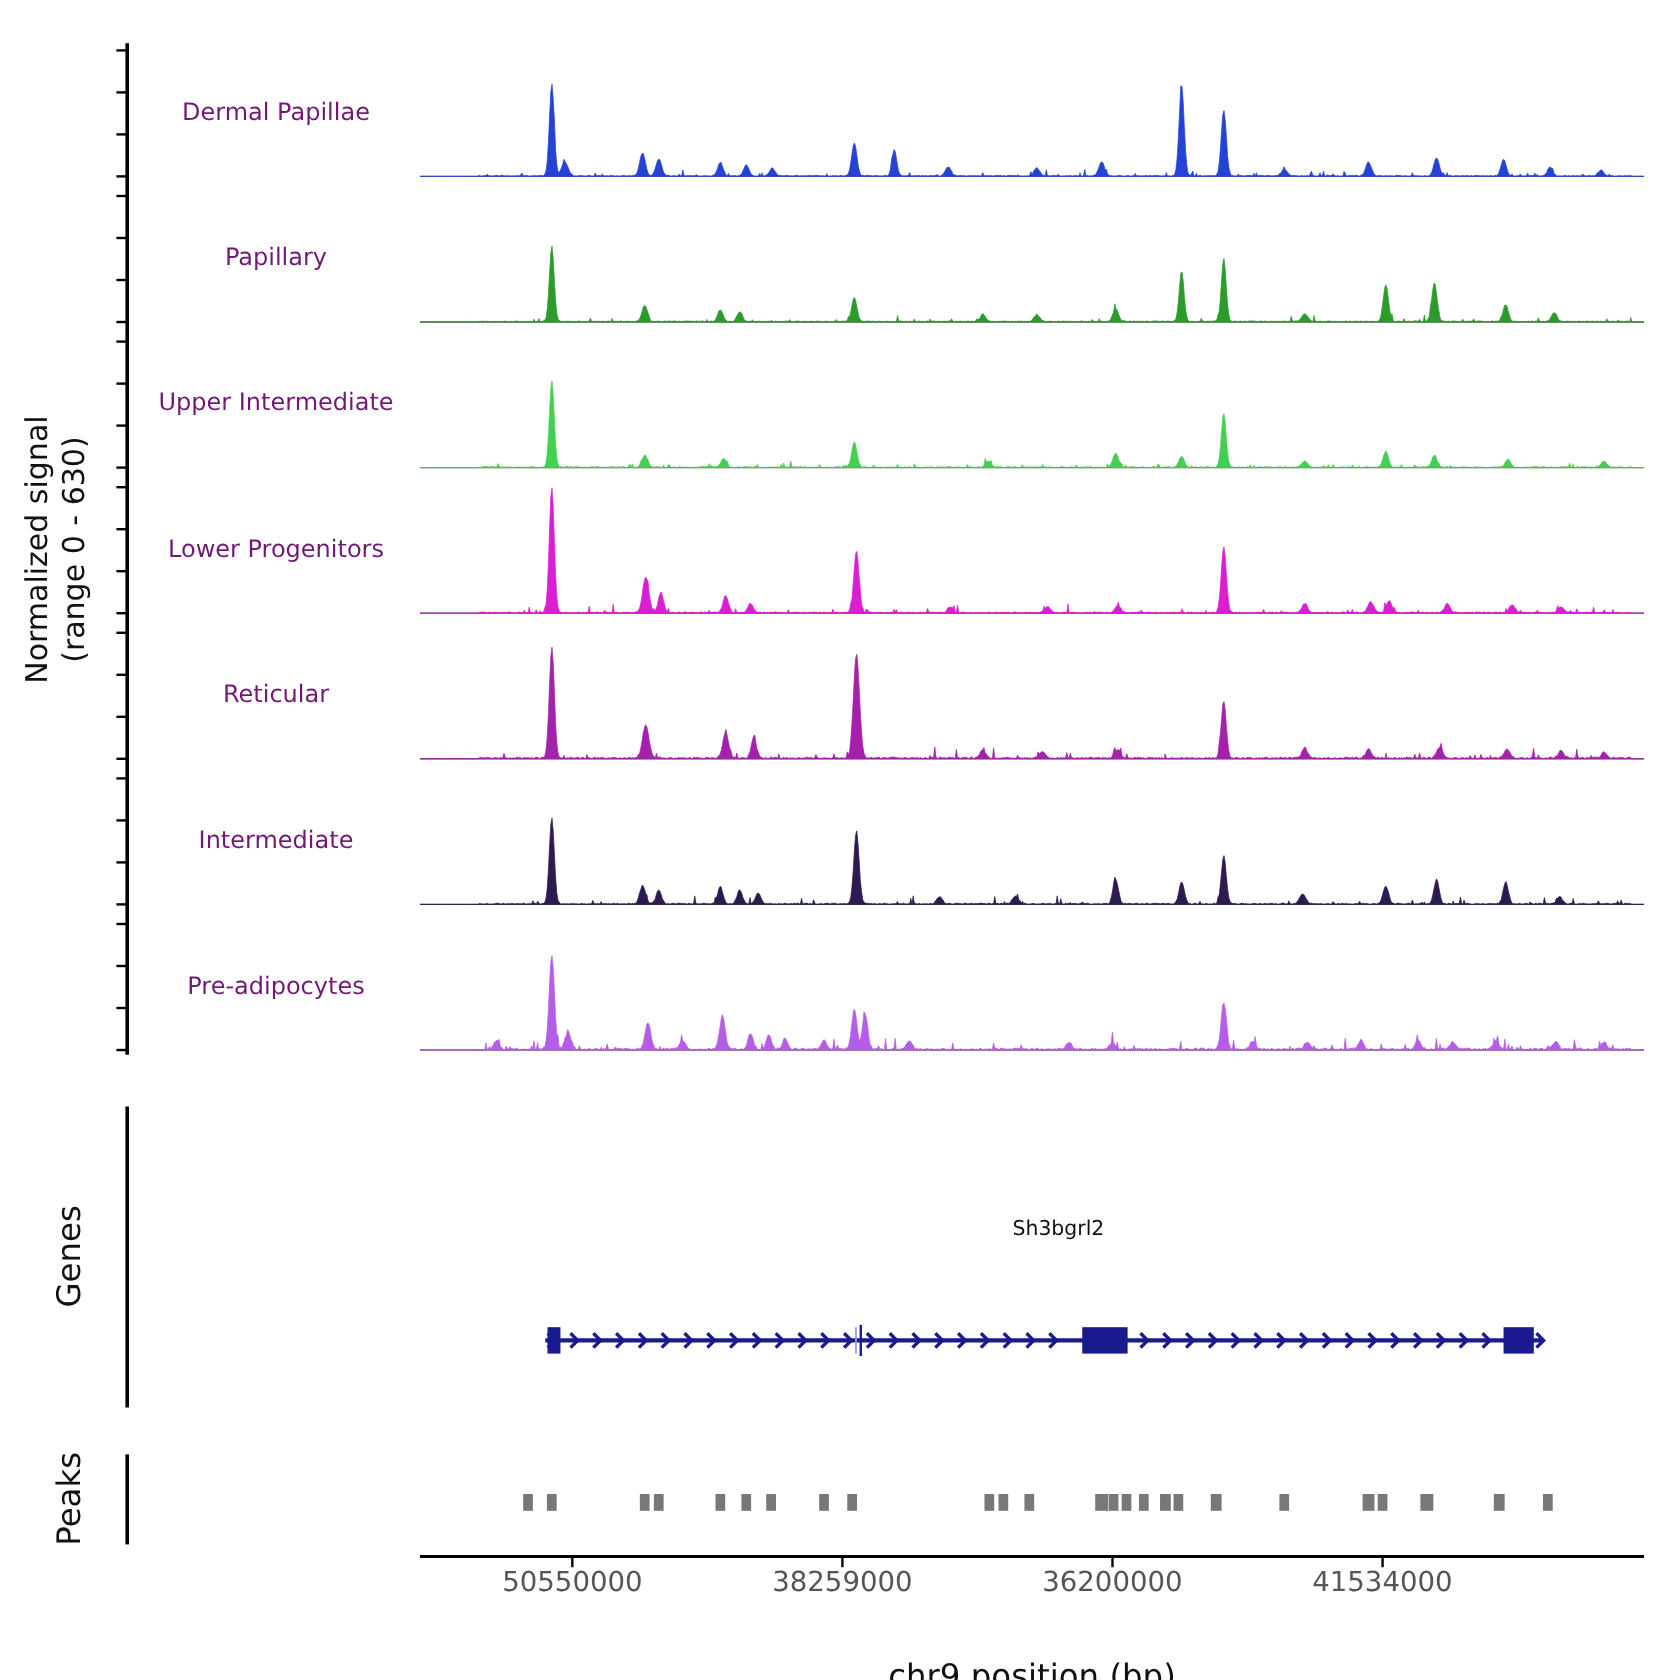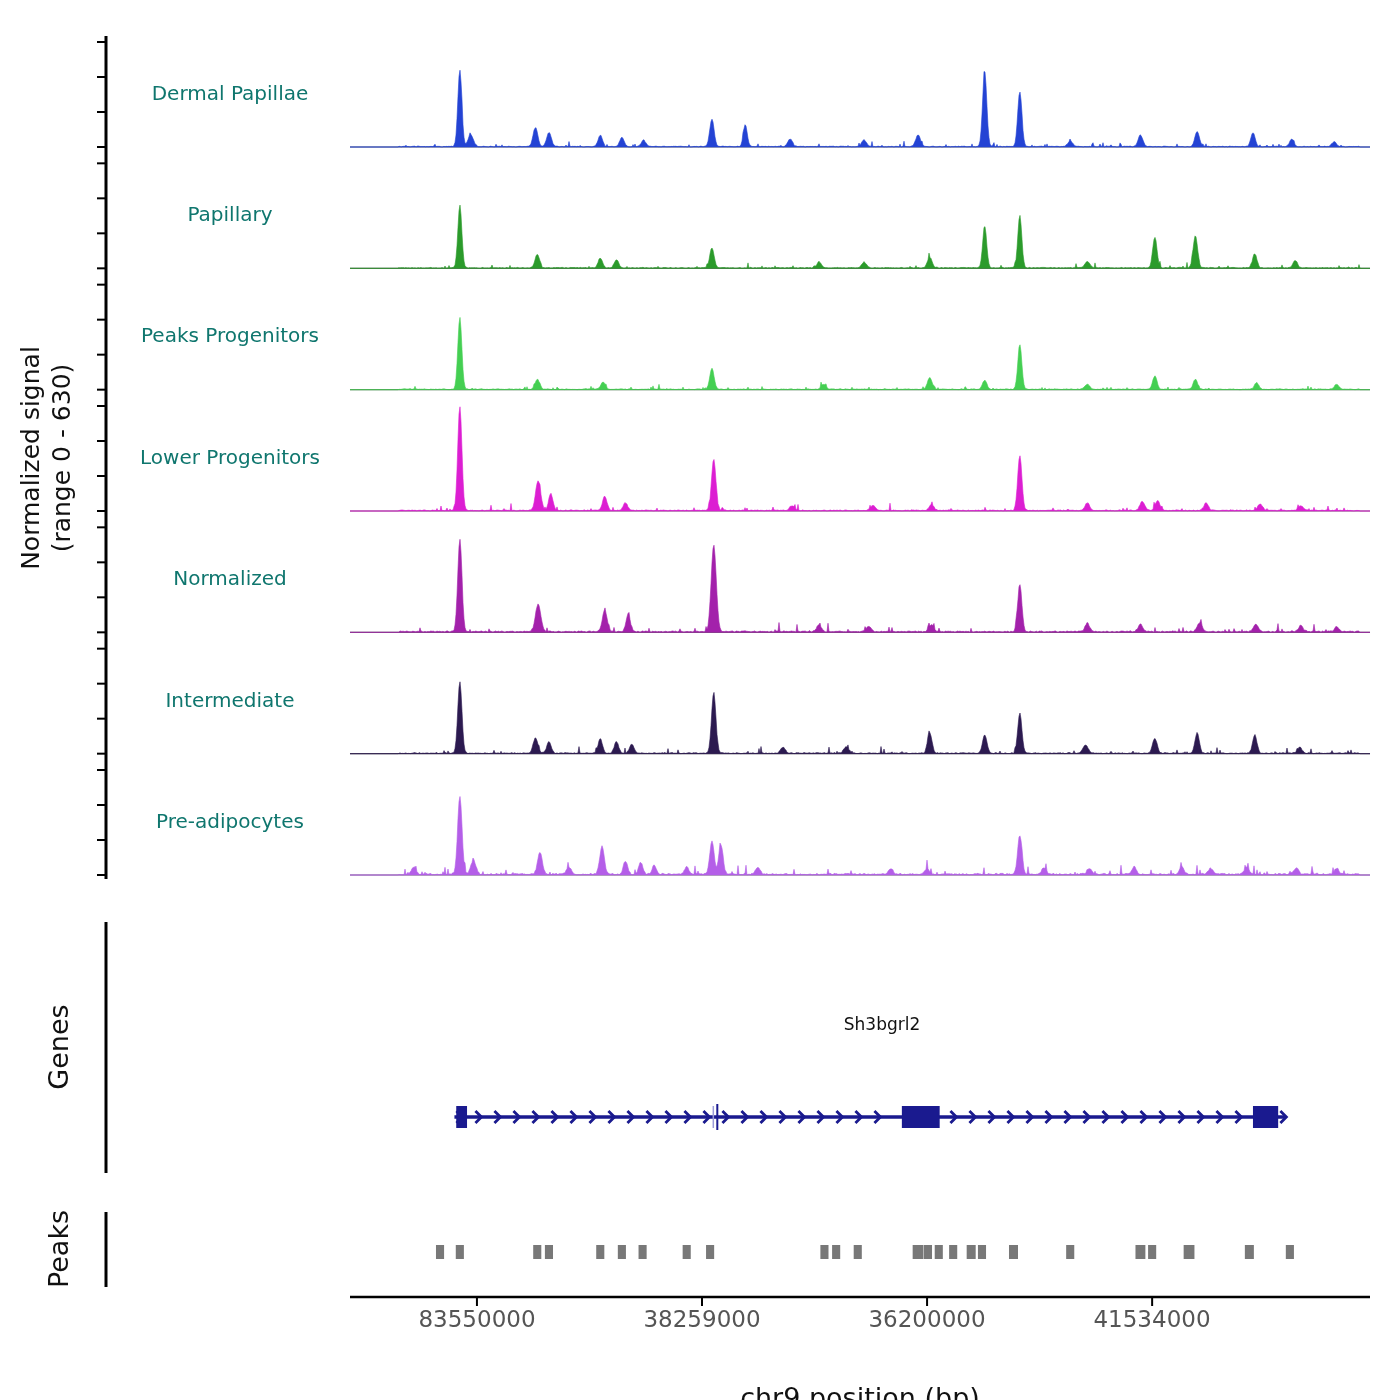--- a/index.html
+++ b/index.html
@@ -1,21 +1,21 @@
 <!DOCTYPE html>
 <html><head>
 <meta charset="utf-8">
 <style>
   html,body{margin:0;padding:0;background:#ffffff;}
   body{width:1400px;height:1400px;position:relative;overflow:hidden;
        font-family:"DejaVu Sans","Liberation Sans",sans-serif;color:#1a1a1a;}
   .fig{position:absolute;left:0;top:0;width:1400px;height:1400px;}
   svg{position:absolute;left:0;top:0;}
   .track-label{position:absolute;left:118px;width:224px;height:28px;line-height:28px;
-      text-align:center;font-size:20px;color:#0f766e;white-space:nowrap;}
+      text-align:center;font-size:20px;color:#701a75;white-space:nowrap;}
   .rot-label{position:absolute;transform:translate(-50%,-50%) rotate(-90deg);
       text-align:center;white-space:nowrap;color:#111;}
   .ylab{font-size:25px;line-height:31px;}
   .seclab{font-size:27px;}
   .xtick{position:absolute;top:1306px;transform:translateX(-50%);font-size:23px;color:#555555;white-space:nowrap;}
   .xtitle{position:absolute;top:1334px;transform:translateX(-50%);font-size:27px;color:#111;white-space:nowrap;margin-top:48px;}
   .genename{position:absolute;transform:translate(-50%,-50%);font-size:17px;color:#111;white-space:nowrap;margin-left:12px;}
 </style>
 </head>
 <body>
@@ -140,35 +140,35 @@
       <rect x="1285.8252427184466" y="1245" width="8.102383053839276" height="14" fill="#787878"></rect>
       <line x1="350" y1="1297" x2="1370" y2="1297" stroke="#000" stroke-width="2.5"></line>
       <line x1="476.93733451015004" y1="1297" x2="476.93733451015004" y2="1306" stroke="#000" stroke-width="2"></line>
       <line x1="702.0035304501324" y1="1297" x2="702.0035304501324" y2="1306" stroke="#000" stroke-width="2"></line>
       <line x1="927.0697263901147" y1="1297" x2="927.0697263901147" y2="1306" stroke="#000" stroke-width="2"></line>
       <line x1="1152.135922330097" y1="1297" x2="1152.135922330097" y2="1306" stroke="#000" stroke-width="2"></line>
     </svg>
 
   <div class="track-label" style="top:79px">Dermal Papillae</div>
   <div class="track-label" style="top:200px">Papillary</div>
-  <div class="track-label" style="top:321px">Peaks Progenitors</div>
+  <div class="track-label" style="top:321px">Upper Intermediate</div>
   <div class="track-label" style="top:443px">Lower Progenitors</div>
-  <div class="track-label" style="top:564px">Normalized</div>
+  <div class="track-label" style="top:564px">Reticular</div>
   <div class="track-label" style="top:686px">Intermediate</div>
   <div class="track-label" style="top:807px">Pre-adipocytes</div>
 
   <div class="rot-label ylab" style="left:46px;top:458px">
     <div>Normalized signal</div>
     <div>(range 0 - 630)</div>
   </div>
 
   <div class="rot-label seclab" style="left:58px;top:1047px">Genes</div>
   <div class="rot-label seclab" style="left:58px;top:1249px">Peaks</div>
 
   <div class="genename" style="left:870px;top:1024px">Sh3bgrl2</div>
 
-  <div class="xtick" style="left:477px">83550000</div>
+  <div class="xtick" style="left:477px">50550000</div>
   <div class="xtick" style="left:702px">38259000</div>
   <div class="xtick" style="left:927px">36200000</div>
   <div class="xtick" style="left:1152px">41534000</div>
 
   <div class="xtitle" style="left:860px">chr9 position (bp)</div>
 </div>
 
 </body></html>

